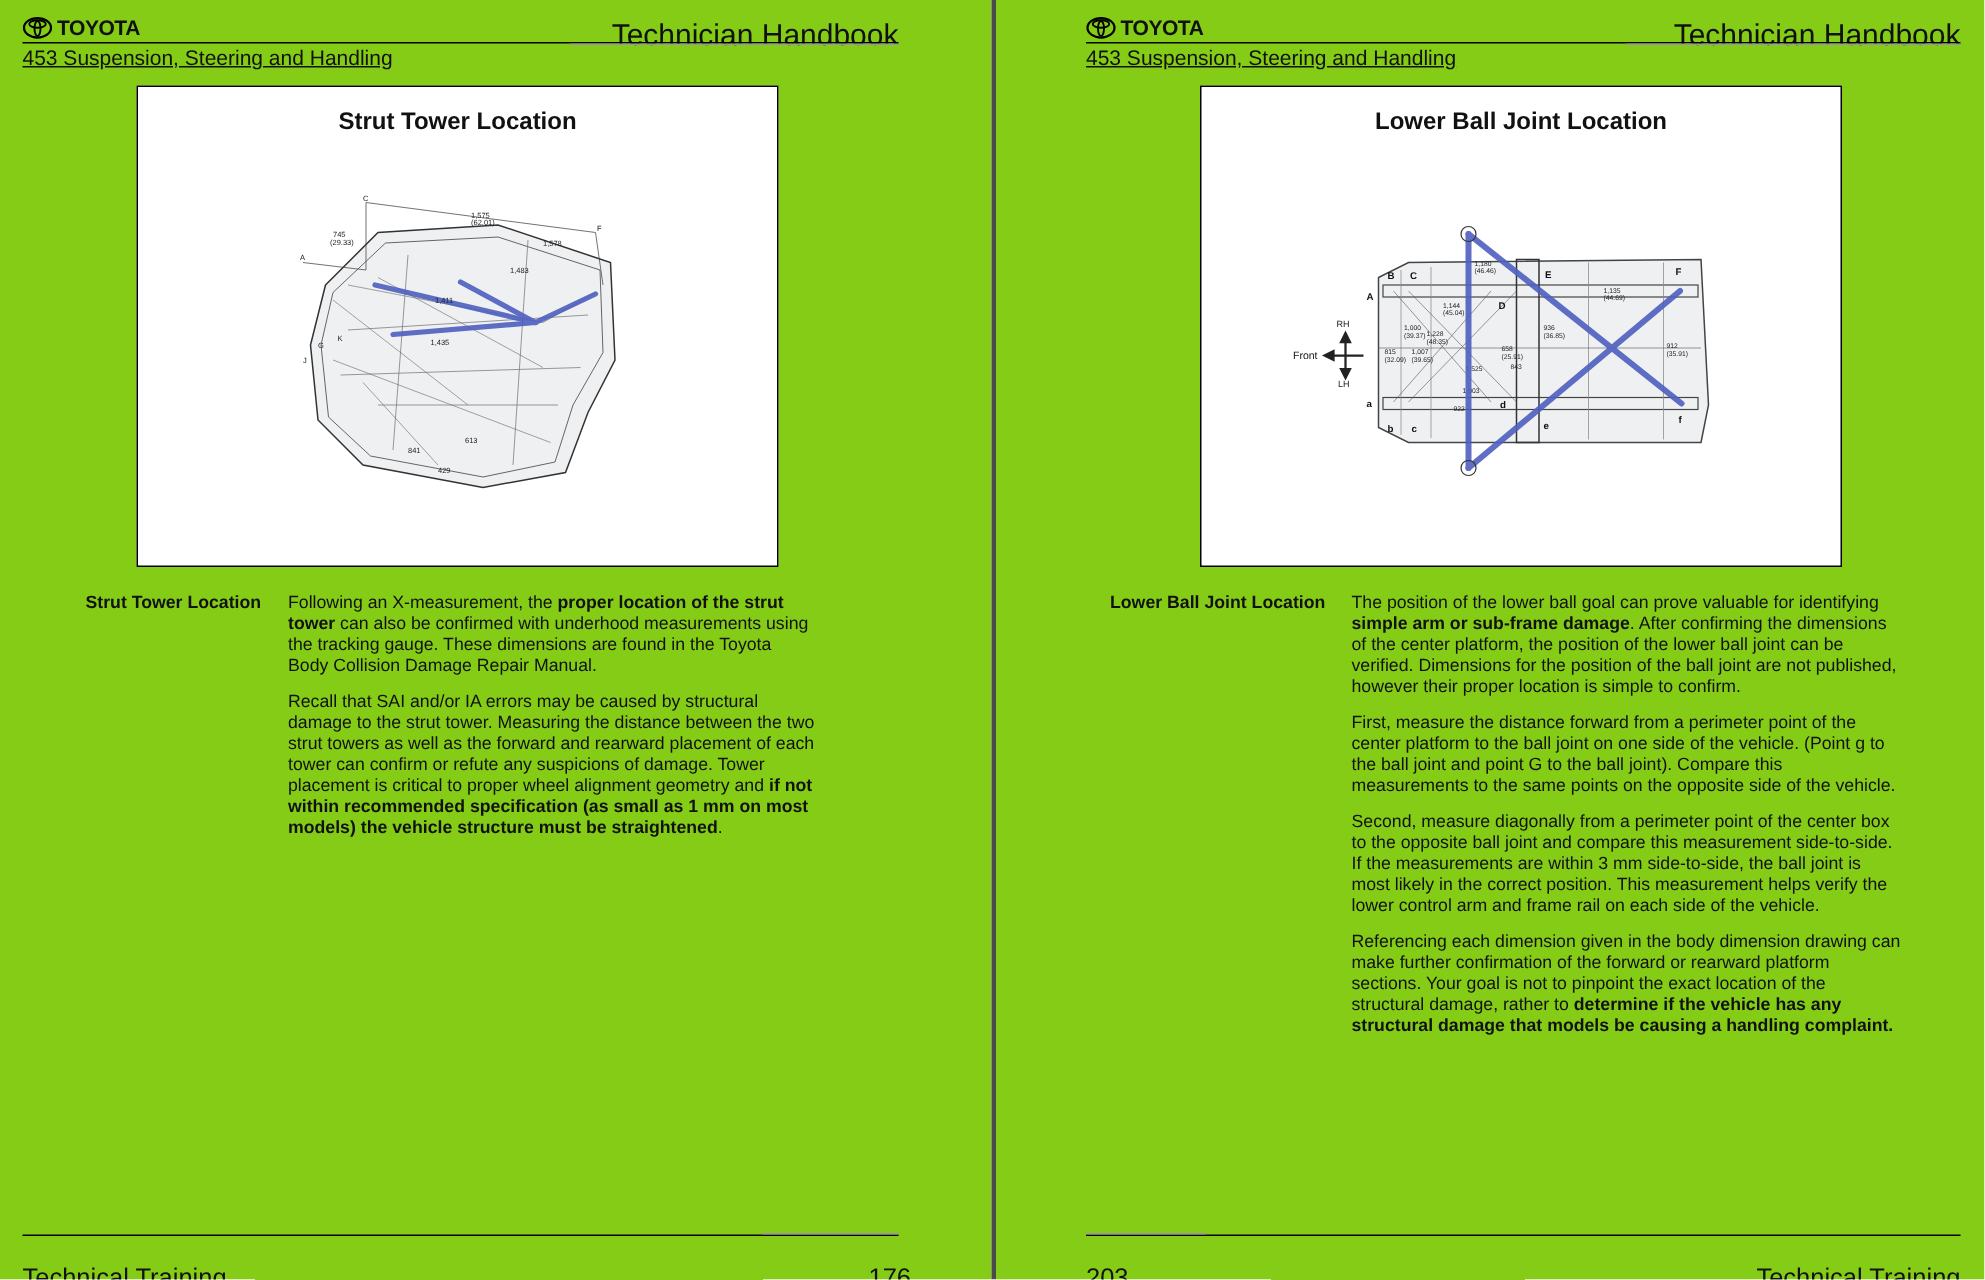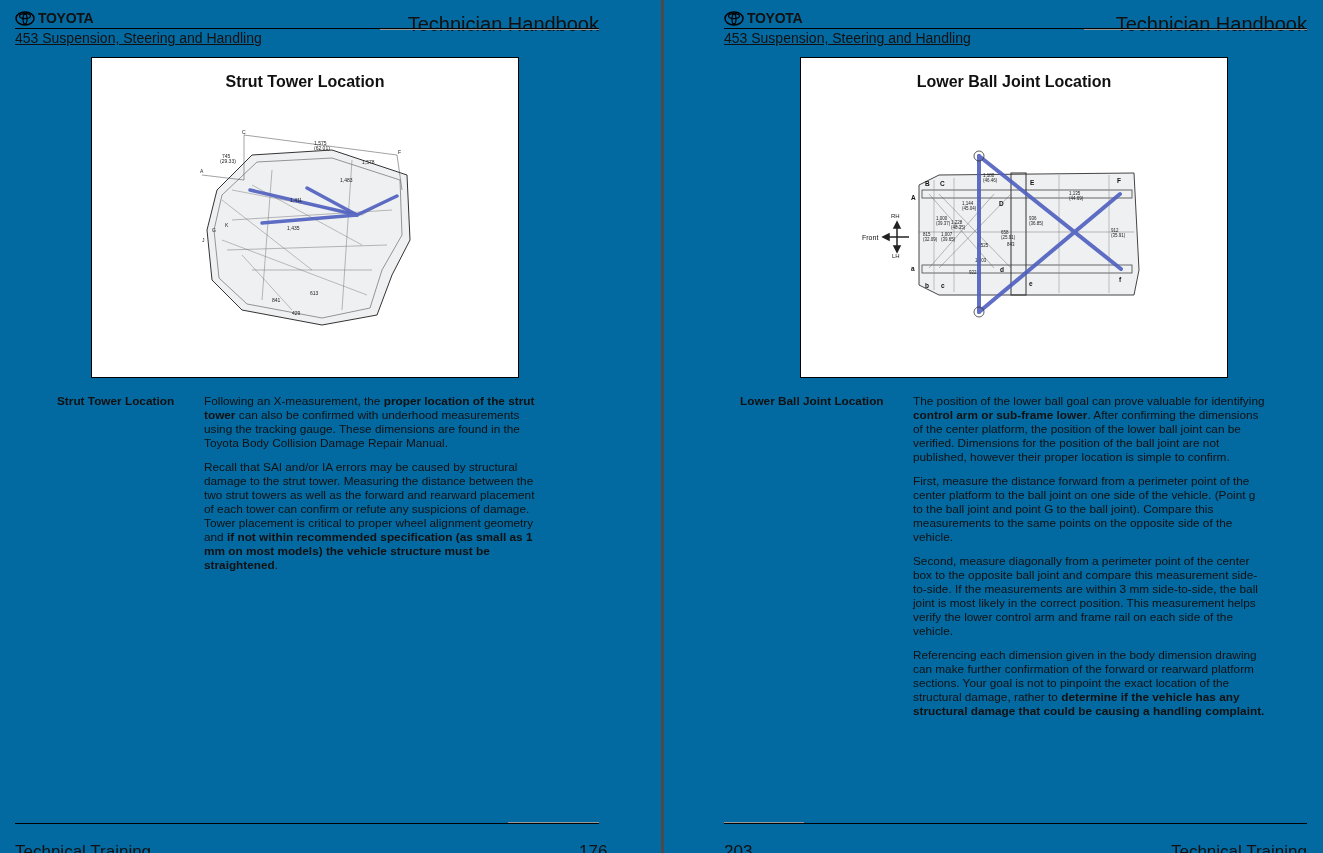--- a/index.html
+++ b/index.html
@@ -1,35 +1,35 @@
 <!DOCTYPE html>
 <html><head>
 <meta charset="utf-8">
 <style>
   html, body { margin:0; padding:0; background:#ffffff; }
   body { width:1323px; height:853px; position:relative; overflow:hidden; font-family:"Liberation Sans", sans-serif; color:#111; }
-  .page { position:absolute; top:0; height:853px; background:#0369a1; }
+  .page { position:absolute; top:0; height:853px; background:#84cc16; }
   .page.left { left:0; width:661px; }
   .page.right { left:664px; width:659px; }
   .spine { position:absolute; left:661px; top:0; width:3px; height:853px; background:#4a4a4a; }
 
   .logo { position:absolute; top:10px; display:flex; align-items:center; gap:3px; font-weight:bold; font-size:14px; letter-spacing:-0.3px; }
   .logo svg { width:20px; height:15px; }
   .hb { position:absolute; top:13px; font-size:20px; }
   .hrule { position:absolute; top:28px; height:1px; background:#000; }
   .hrule2 { position:absolute; top:29px; height:1px; background:#999; }
   .chapter { position:absolute; top:30px; font-size:14px;text-decoration:underline; }
 
   .figbox { position:absolute; top:57px; width:428px; height:321px; border:1.5px solid #000; box-sizing:border-box; background:#fff; }
   .figtitle { position:absolute; top:15px; left:0; right:0; text-align:center; font-weight:bold; font-size:16px; }
   .figsvg { position:absolute; }
 
   .sidehead { position:absolute; top:394px; font-weight:bold; font-size:11.8px; }
   .body { position:absolute; top:394px; font-size:11.8px; line-height:14px; }
-  .body p { margin:0 0 10px 16px; }
+  .body p { margin:0 0 10px 4px; }
   .body b { font-weight:bold; }
 
   .frule { position:absolute; top:823px; height:1px; background:#000; }
   .frule2 { position:absolute; top:822px; height:1px; background:#999; }
   .foot { position:absolute; top:842px; font-size:17px; }
 </style>
 </head>
 <body>
 
 <div class="page left">
@@ -181,23 +181,23 @@
         <line x1="100" y1="162" x2="241" y2="44"></line>
       </g>
       <circle cx="100" cy="6" r="5" fill="none" stroke="#333" stroke-width="0.8"></circle>
       <circle cx="100" cy="162" r="5" fill="none" stroke="#333" stroke-width="0.8"></circle>
     </svg>
     <div style="position:absolute; left:61px; top:176px; font-size:7px;">Front</div>
   </div>
 
   <div class="sidehead" style="left:76px;">Lower Ball Joint Location</div>
   <div class="body" id="right-body" style="left:233px; width:370px;">
-      <p><span>The position of the lower ball goal can prove valuable for identifying </span><b>control arm or sub-frame lower</b><span>. After confirming the dimensions of the center platform, the position of the lower ball joint can be verified. Dimensions for the position of the ball joint are not published, however their proper location is simple to confirm.</span></p>
+      <p><span>The position of the lower ball goal can prove valuable for identifying </span><b>simple arm or sub-frame damage</b><span>. After confirming the dimensions of the center platform, the position of the lower ball joint can be verified. Dimensions for the position of the ball joint are not published, however their proper location is simple to confirm.</span></p>
       <p><span>First, measure the distance forward from a perimeter point of the center platform to the ball joint on one side of the vehicle. (Point g to the ball joint and point G to the ball joint). Compare this measurements to the same points on the opposite side of the vehicle.</span></p>
       <p><span>Second, measure diagonally from a perimeter point of the center box to the opposite ball joint and compare this measurement side-to-side. If the measurements are within 3 mm side-to-side, the ball joint is most likely in the correct position. This measurement helps verify the lower control arm and frame rail on each side of the vehicle.</span></p>
-      <p><span>Referencing each dimension given in the body dimension drawing can make further confirmation of the forward or rearward platform sections. Your goal is not to pinpoint the exact location of the structural damage, rather to </span><b>determine if the vehicle has any structural damage that could be causing a handling complaint.</b></p>
+      <p><span>Referencing each dimension given in the body dimension drawing can make further confirmation of the forward or rearward platform sections. Your goal is not to pinpoint the exact location of the structural damage, rather to </span><b>determine if the vehicle has any structural damage that models be causing a handling complaint.</b></p>
     </div>
 
   <div class="frule" style="left:60px; width:583px;"></div>
   <div class="frule2" style="left:60px; width:80px;"></div>
   <div class="foot" style="left:60px;">203</div>
   <div class="foot" style="right:16px;">Technical Training</div>
 </div>
 
 </body></html>

